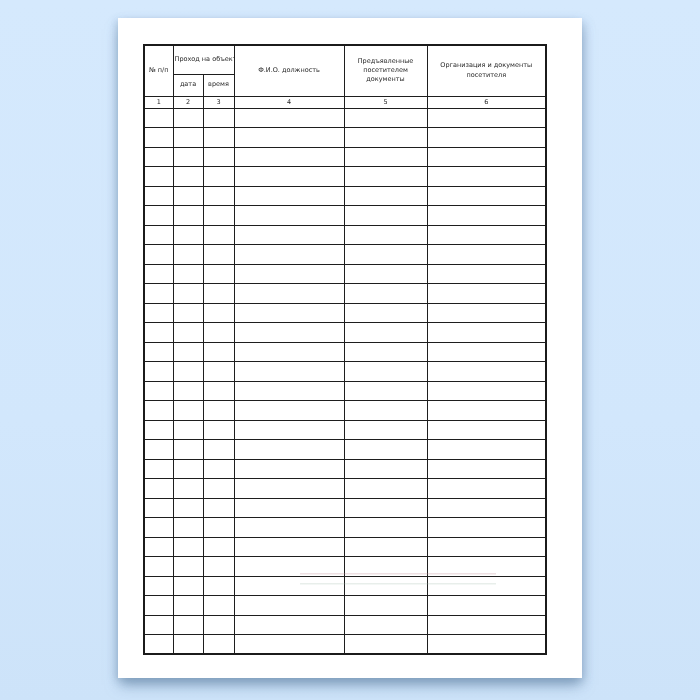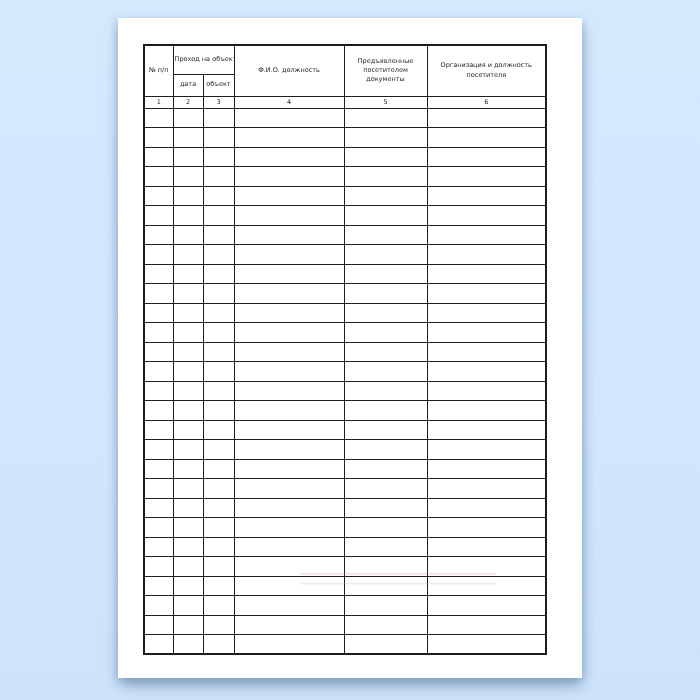--- a/index.html
+++ b/index.html
@@ -82,25 +82,25 @@
         <col style="width:110px">
         <col style="width:83px">
         <col style="width:119px">
       </colgroup>
       <thead>
         <tr class="hdr-top">
           <th rowspan="2" class="nowrap">№ п/п</th>
           <th colspan="2" class="nowrap">Проход на объект</th>
           <th rowspan="2" class="nowrap">Ф.И.О. должность</th>
           <th rowspan="2">Предъявленные посетителем документы</th>
-          <th rowspan="2">Организация и должность посетителя</th>
+          <th rowspan="2">Организация и документы посетителя</th>
         </tr>
         <tr class="hdr-sub">
           <th>дата</th>
-          <th>объект</th>
+          <th>время</th>
         </tr>
         <tr class="hdr-nums">
           <td>1</td>
           <td>2</td>
           <td>3</td>
           <td>4</td>
           <td>5</td>
           <td>6</td>
         </tr>
       </thead>

